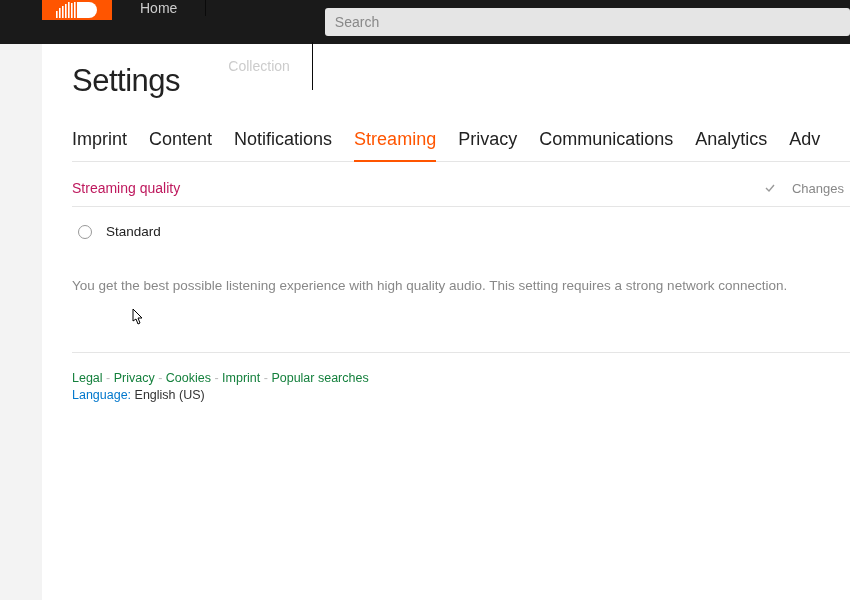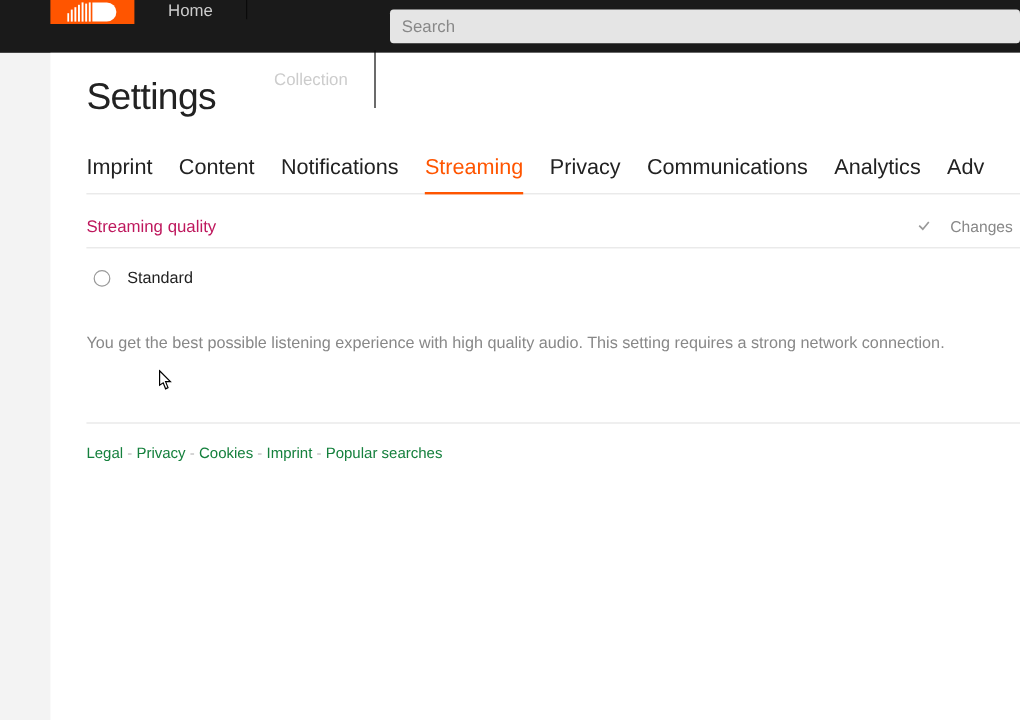--- a/index.html
+++ b/index.html
@@ -206,18 +206,21 @@
     <span class="radio-circle"></span>
     <span>Standard</span>
   </div>
 
   <p class="desc">You get the best possible listening experience with high quality audio. This setting requires a strong network connection.</p>
 
   <div class="footer">
     <div class="footer-links">
       <a>Legal</a><span> - </span><a>Privacy</a><span> - </span><a>Cookies</a><span> - </span><a>Imprint</a><span> - </span><a>Popular searches</a>
     </div>
+    <div class="lang-line">
+      <span class="lang-label">Language:</span><span> English (US)</span>
+    </div>
   </div>
 </div>
 
 <svg class="cursor" width="18" height="22" viewBox="0 0 18 22">
   <path d="M5 1 L5 13 L8 11 L10 16 L12 15 L10 10 L14 10 Z" fill="#fff" stroke="#000" stroke-width="1"></path>
 </svg>
 
 </body></html>

